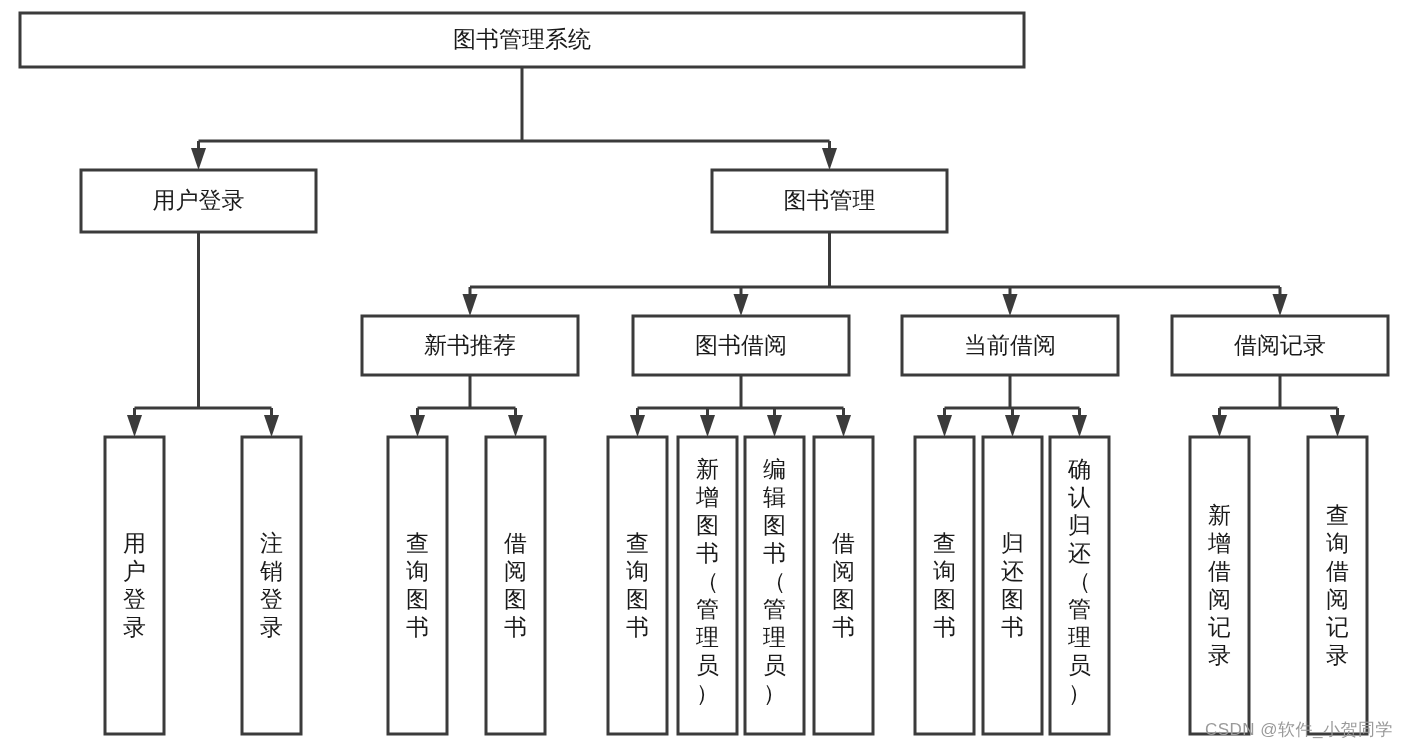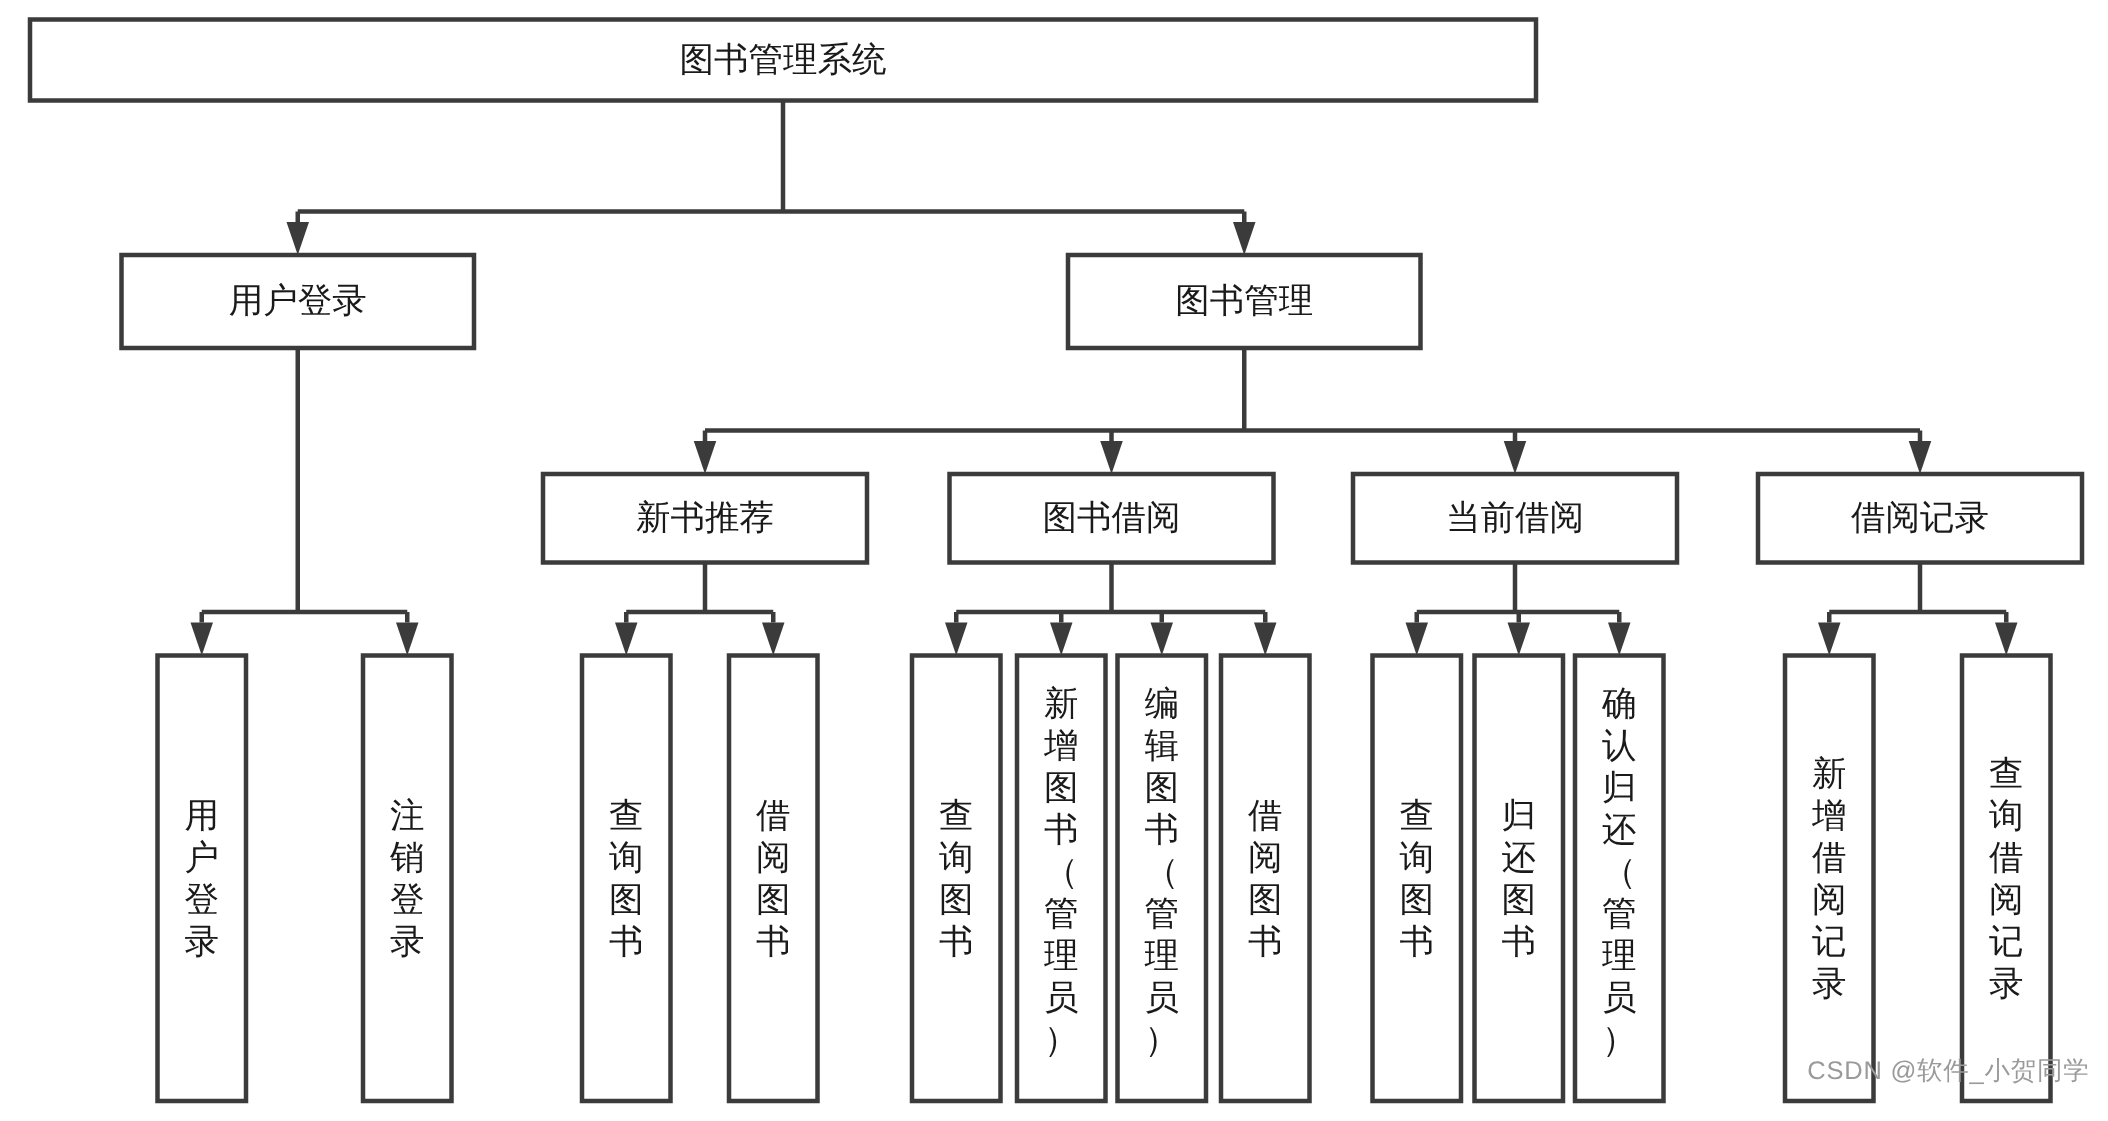--- a/index.html
+++ b/index.html
@@ -49,21 +49,21 @@
   }
   .node-label-v {
     font-family: "Liberation Sans", "DejaVu Sans", sans-serif;
     font-size: 23px;
     fill: #1a1a1a;
     text-anchor: middle;
   }
   .watermark {
     position: absolute;
     right: 12px;
-    bottom: 22px;
+    bottom: 6px;
     font-family: "Liberation Sans", "DejaVu Sans", sans-serif;
     font-size: 17px;
     color: #9a9a9a;
     letter-spacing: 0.5px;
     white-space: nowrap;
     pointer-events: none;
   }
 </style>
 </head>
 <body>

